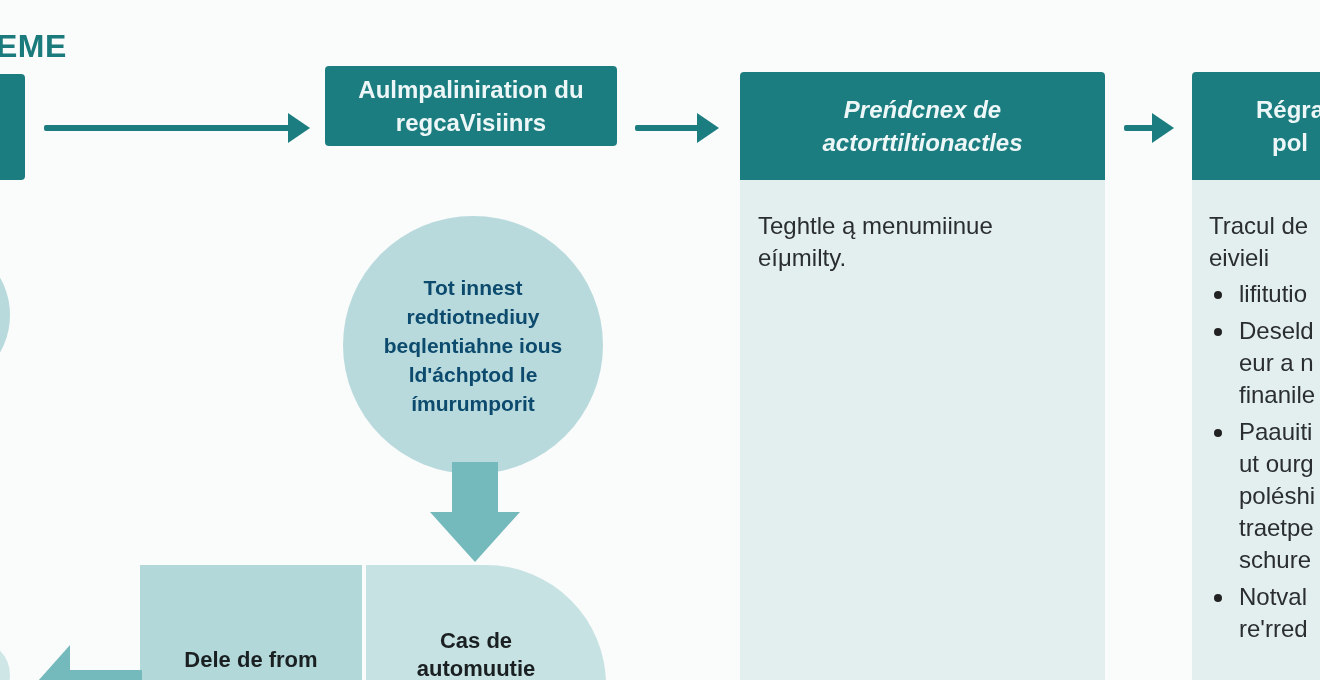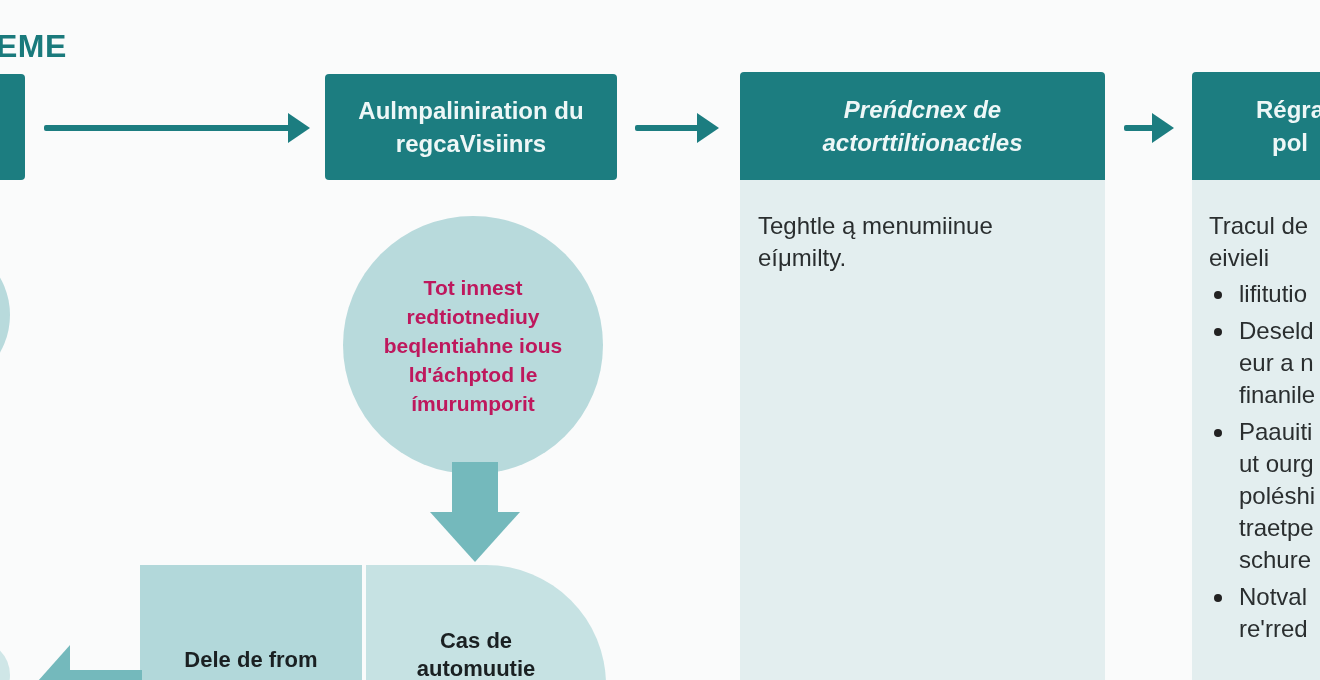--- a/index.html
+++ b/index.html
@@ -21,21 +21,21 @@
       background: #1c7d80;
       color: #eef7f7;
       font-weight: bold;
       font-size: 24px;
       line-height: 33px;
       text-align: center;
       display: flex; align-items: center; justify-content: center;
       border-radius: 4px;
     }
     .hb-0 { left: -20px; top: 74px; width: 45px; height: 106px; }
-    .hb-1 { left: 325px; top: 74px; width: 292px; height: 106px; align-items: center; }
+    .hb-1 { left: 325px; top: 66px; width: 292px; height: 80px; align-items: center; }
     .hb-2 { left: 740px; top: 72px; width: 365px; height: 108px; border-radius: 4px 4px 0 0; }
     .hb-3 { left: 1192px; top: 72px; width: 160px; height: 108px; border-radius: 4px 0 0 0; justify-content: flex-start; padding-left: 48px; }
 
     .panel {
       position: absolute;
       background: #e3eeef;
       color: #2a2e2f;
       font-size: 24px;
       line-height: 32px;
     }
@@ -57,21 +57,21 @@
       position: absolute; top: 0; width: 0; height: 0;
       border-top: 15px solid transparent; border-bottom: 15px solid transparent;
       border-left: 22px solid #1c7d80;
     }
 
     .circle {
       position: absolute; border-radius: 50%;
       background: #b8dadc;
       display: flex; align-items: center; justify-content: center;
       text-align: center;
-      font-weight: bold; color: #be185d;
+      font-weight: bold; color: #0c4a6e;
       font-size: 21px; line-height: 29px;
     }
     .circle-main { left: 343px; top: 216px; width: 260px; height: 258px; }
     .circle-left { left: -140px; top: 240px; width: 150px; height: 150px; }
 
     .down-arrow { position: absolute; left: 430px; top: 462px; width: 90px; height: 100px; }
     .down-arrow .shaft { position: absolute; left: 22px; top: 0; width: 46px; height: 52px; background: #74b9bc; }
     .down-arrow .head {
       position: absolute; left: 0; top: 50px; width: 0; height: 0;
       border-left: 45px solid transparent; border-right: 45px solid transparent;

